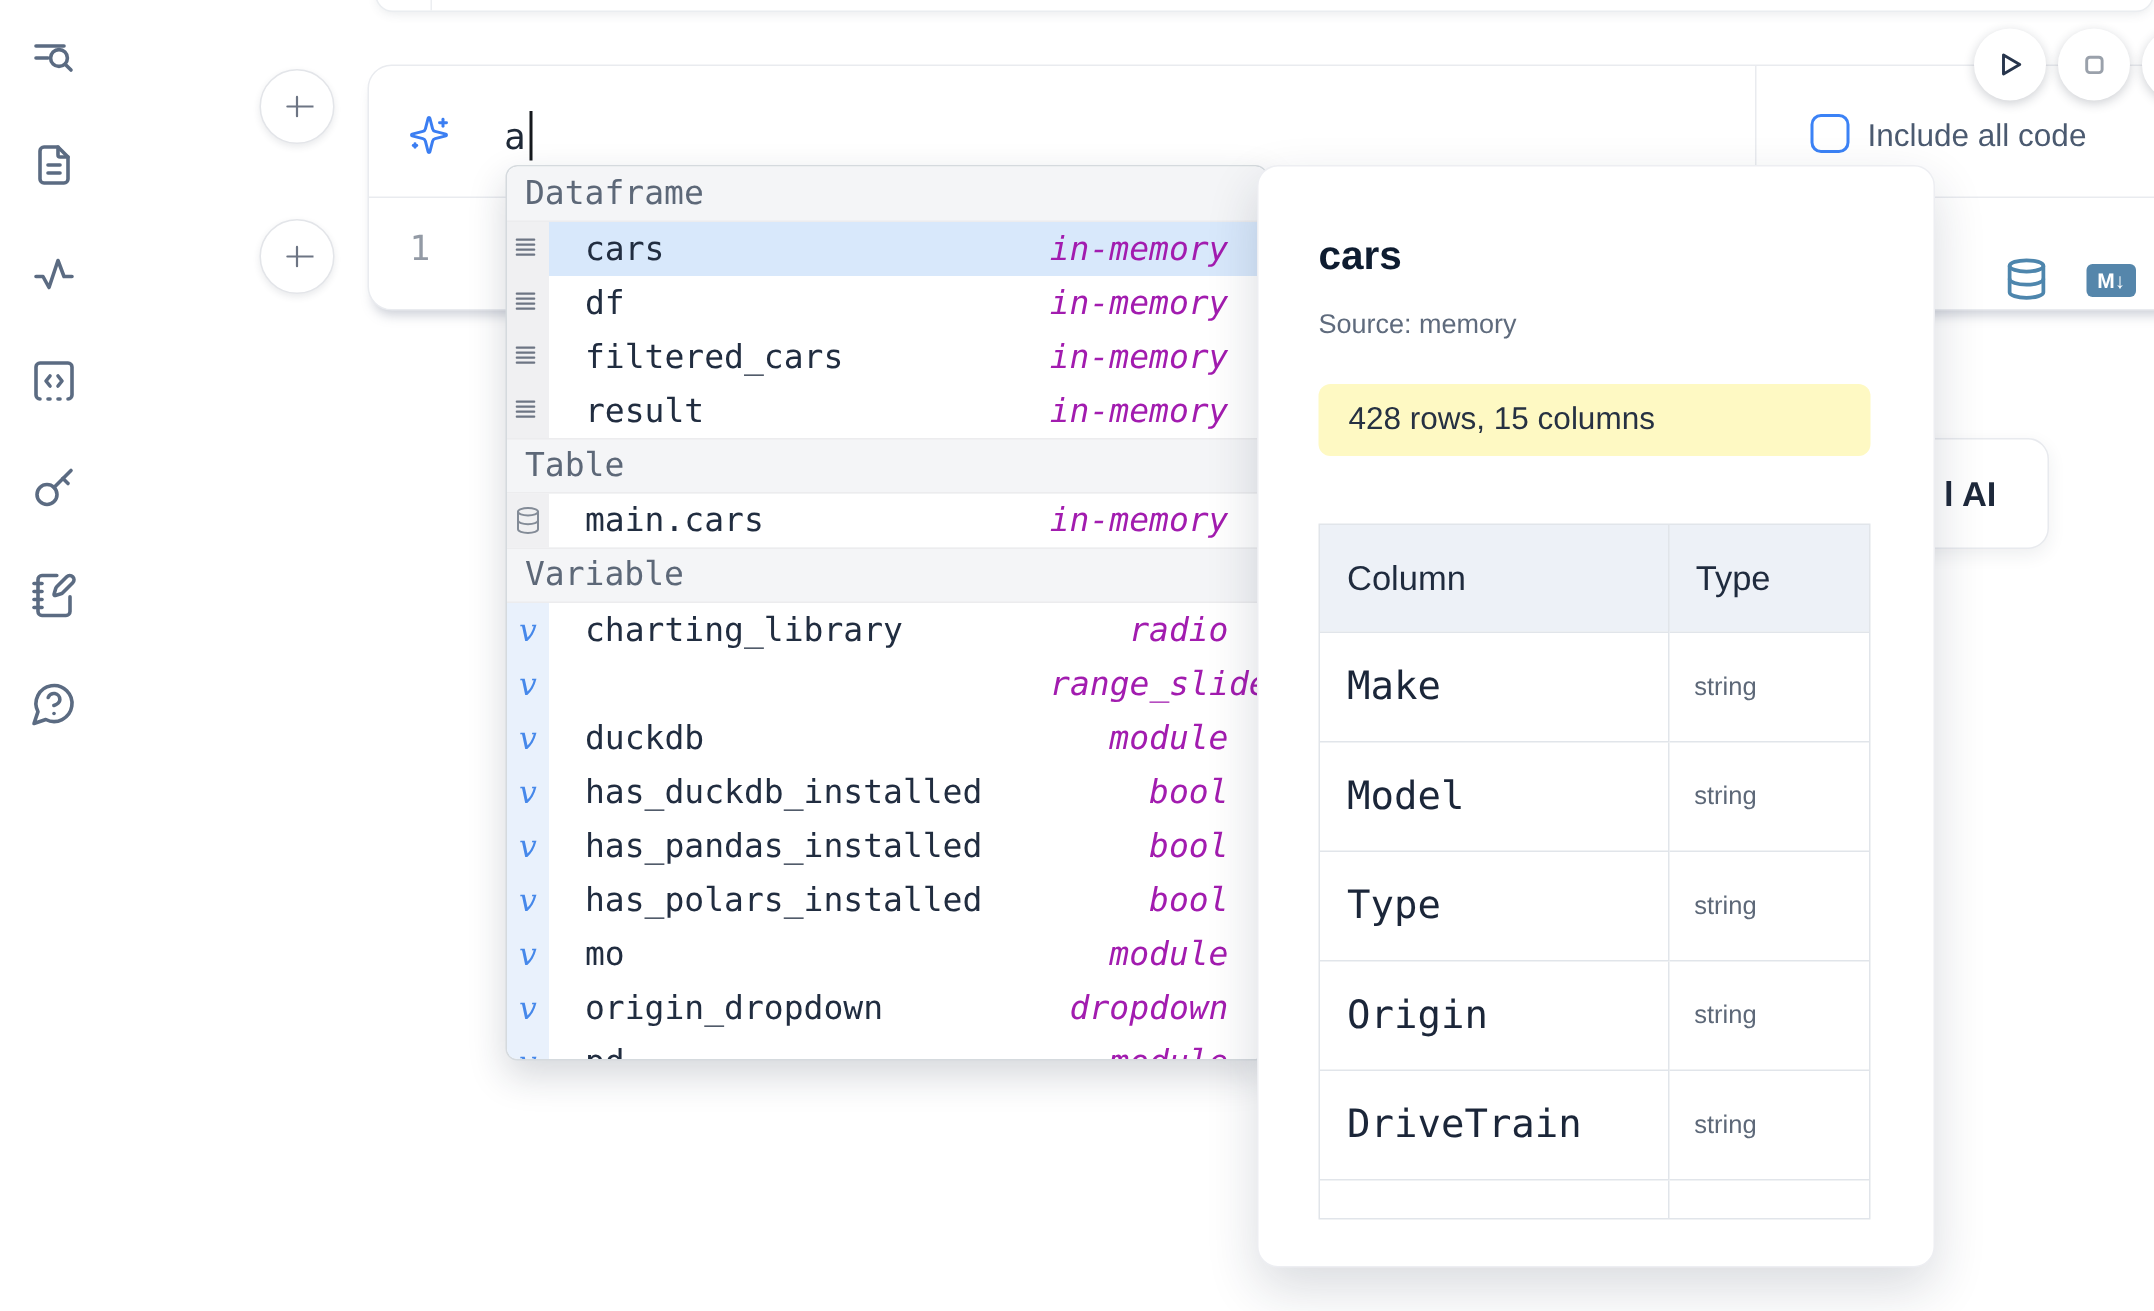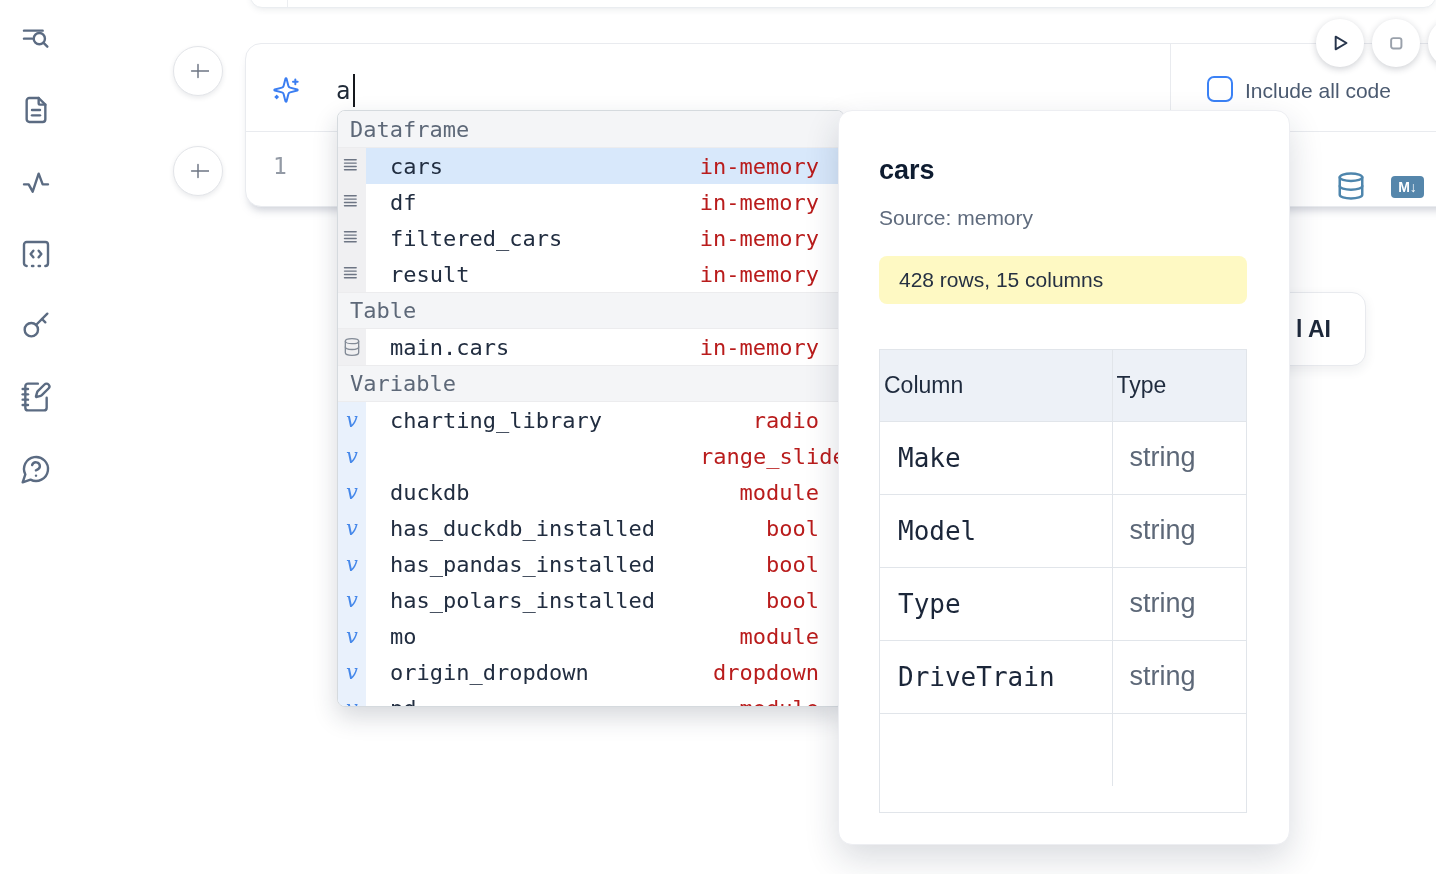--- a/index.html
+++ b/index.html
@@ -71,41 +71,41 @@
   .dd-row { height:36px; display:flex; align-items:stretch; cursor:pointer; }
   .dd-gutter { flex:0 0 28px; display:flex; align-items:center; justify-content:center; }
   .g-gray { background:#f0f0f2; }
   .g-blue { background:#e9f1fc; }
   .dd-gutter svg { width:20px; height:20px; stroke:#6d7584; fill:none; stroke-width:1.7; stroke-linecap:round; }
   .dd-gutter .db-s svg { stroke:#838b97; stroke-width:1.6; }
   .v-glyph { font-family:"DejaVu Serif",serif; font-style:italic; font-size:21px; color:#4688ea; line-height:1; }
   .dd-main { flex:1; display:flex; align-items:center; padding-left:24px; padding-right:25px;
     font-family:"DejaVu Sans Mono",monospace; font-size:22px; color:#212d40; min-width:0; }
   .dd-row.selected .dd-main { background:#d8e8fb; }
-  .dd-type { margin-left:auto; color:#b91c1c; white-space:pre; }
+  .dd-type { margin-left:auto; color:#a21caf; white-space:pre;font-style:italic; }
   .dd-row.shift .dd-type { position:relative; left:40px; }
 
   
   .panel { position:absolute; left:838px; top:110px; width:452px; height:735px; background:#fff;
     border:1px solid #edeef2; border-radius:14px; box-shadow:0 14px 34px rgba(25,35,60,.16); z-index:40; }
   .panel-title { position:absolute; left:40px; top:44px; font-size:27px; font-weight:bold; color:#0e1c30; }
-  .panel-source { position:absolute; left:40px; top:95px; font-size:21px; color:#5f6b7d; }
+  .panel-source { position:absolute; left:40px; top:95px; font-size:18px; color:#5f6b7d; }
   .panel-badge { position:absolute; left:40px; top:145px; width:368px; height:48px; background:#fef9c3;
     border-radius:8px; display:flex; align-items:center; padding-left:20px; font-size:21px; color:#263142; }
   .panel-tablewrap { position:absolute; left:40px; top:238px; width:368px; height:464px;
     overflow:hidden; border:1px solid #e1e5ea; }
   .panel-table { width:100%; border-collapse:collapse; table-layout:fixed; }
   .panel-table col.c1 { width:232px; }
-  .panel-table th { height:71px; background:#edf1f7; text-align:left; padding-left:4px;
+  .panel-table th { height:71px; background:#edf1f7; text-align:left; padding-left:18px;
     font-size:23px; font-weight:normal; color:#1f2b3e; border-left:1px solid #e1e5ea; }
   .panel-table th:first-child { border-left:none; }
   .panel-table td { height:73px; border-top:1px solid #e1e5ea; border-left:1px solid #e1e5ea; }
   .panel-table td:first-child { border-left:none; }
   .panel-table td.cname { font-family:"DejaVu Sans Mono",monospace; font-size:26px; color:#1b2639; padding-left:18px; }
-  .panel-table td.ctype { font-size:27px; color:#5d6878; padding-left:17px; }
+  .panel-table td.ctype { font-size:17px; color:#5d6878; padding-left:17px; }
 
   
   .ai-card { position:absolute; left:1248px; top:292px; width:118px; height:74px; background:#fff;
     border:1px solid #e8eaee; border-radius:14px; box-shadow:0 4px 12px rgba(40,50,70,.08);
     z-index:35; display:flex; align-items:center; padding-left:47px;
     font-size:23px; font-weight:bold; color:#1e293b; cursor:pointer;text-align:right; }
 </style>
 </head>
 <body>
 
@@ -385,20 +385,24 @@
             </tr>
             <tr>
               <td class="cname">Model</td>
               <td class="ctype">string</td>
             </tr>
             <tr>
               <td class="cname">Type</td>
               <td class="ctype">string</td>
             </tr>
             <tr>
+              <td class="cname">Origin</td>
+              <td class="ctype">string</td>
+            </tr>
+            <tr>
               <td class="cname">DriveTrain</td>
               <td class="ctype">string</td>
             </tr>
             <tr>
               <td class="cname"></td>
               <td class="ctype"></td>
             </tr>
           </tbody>
       </table>
     </div>

